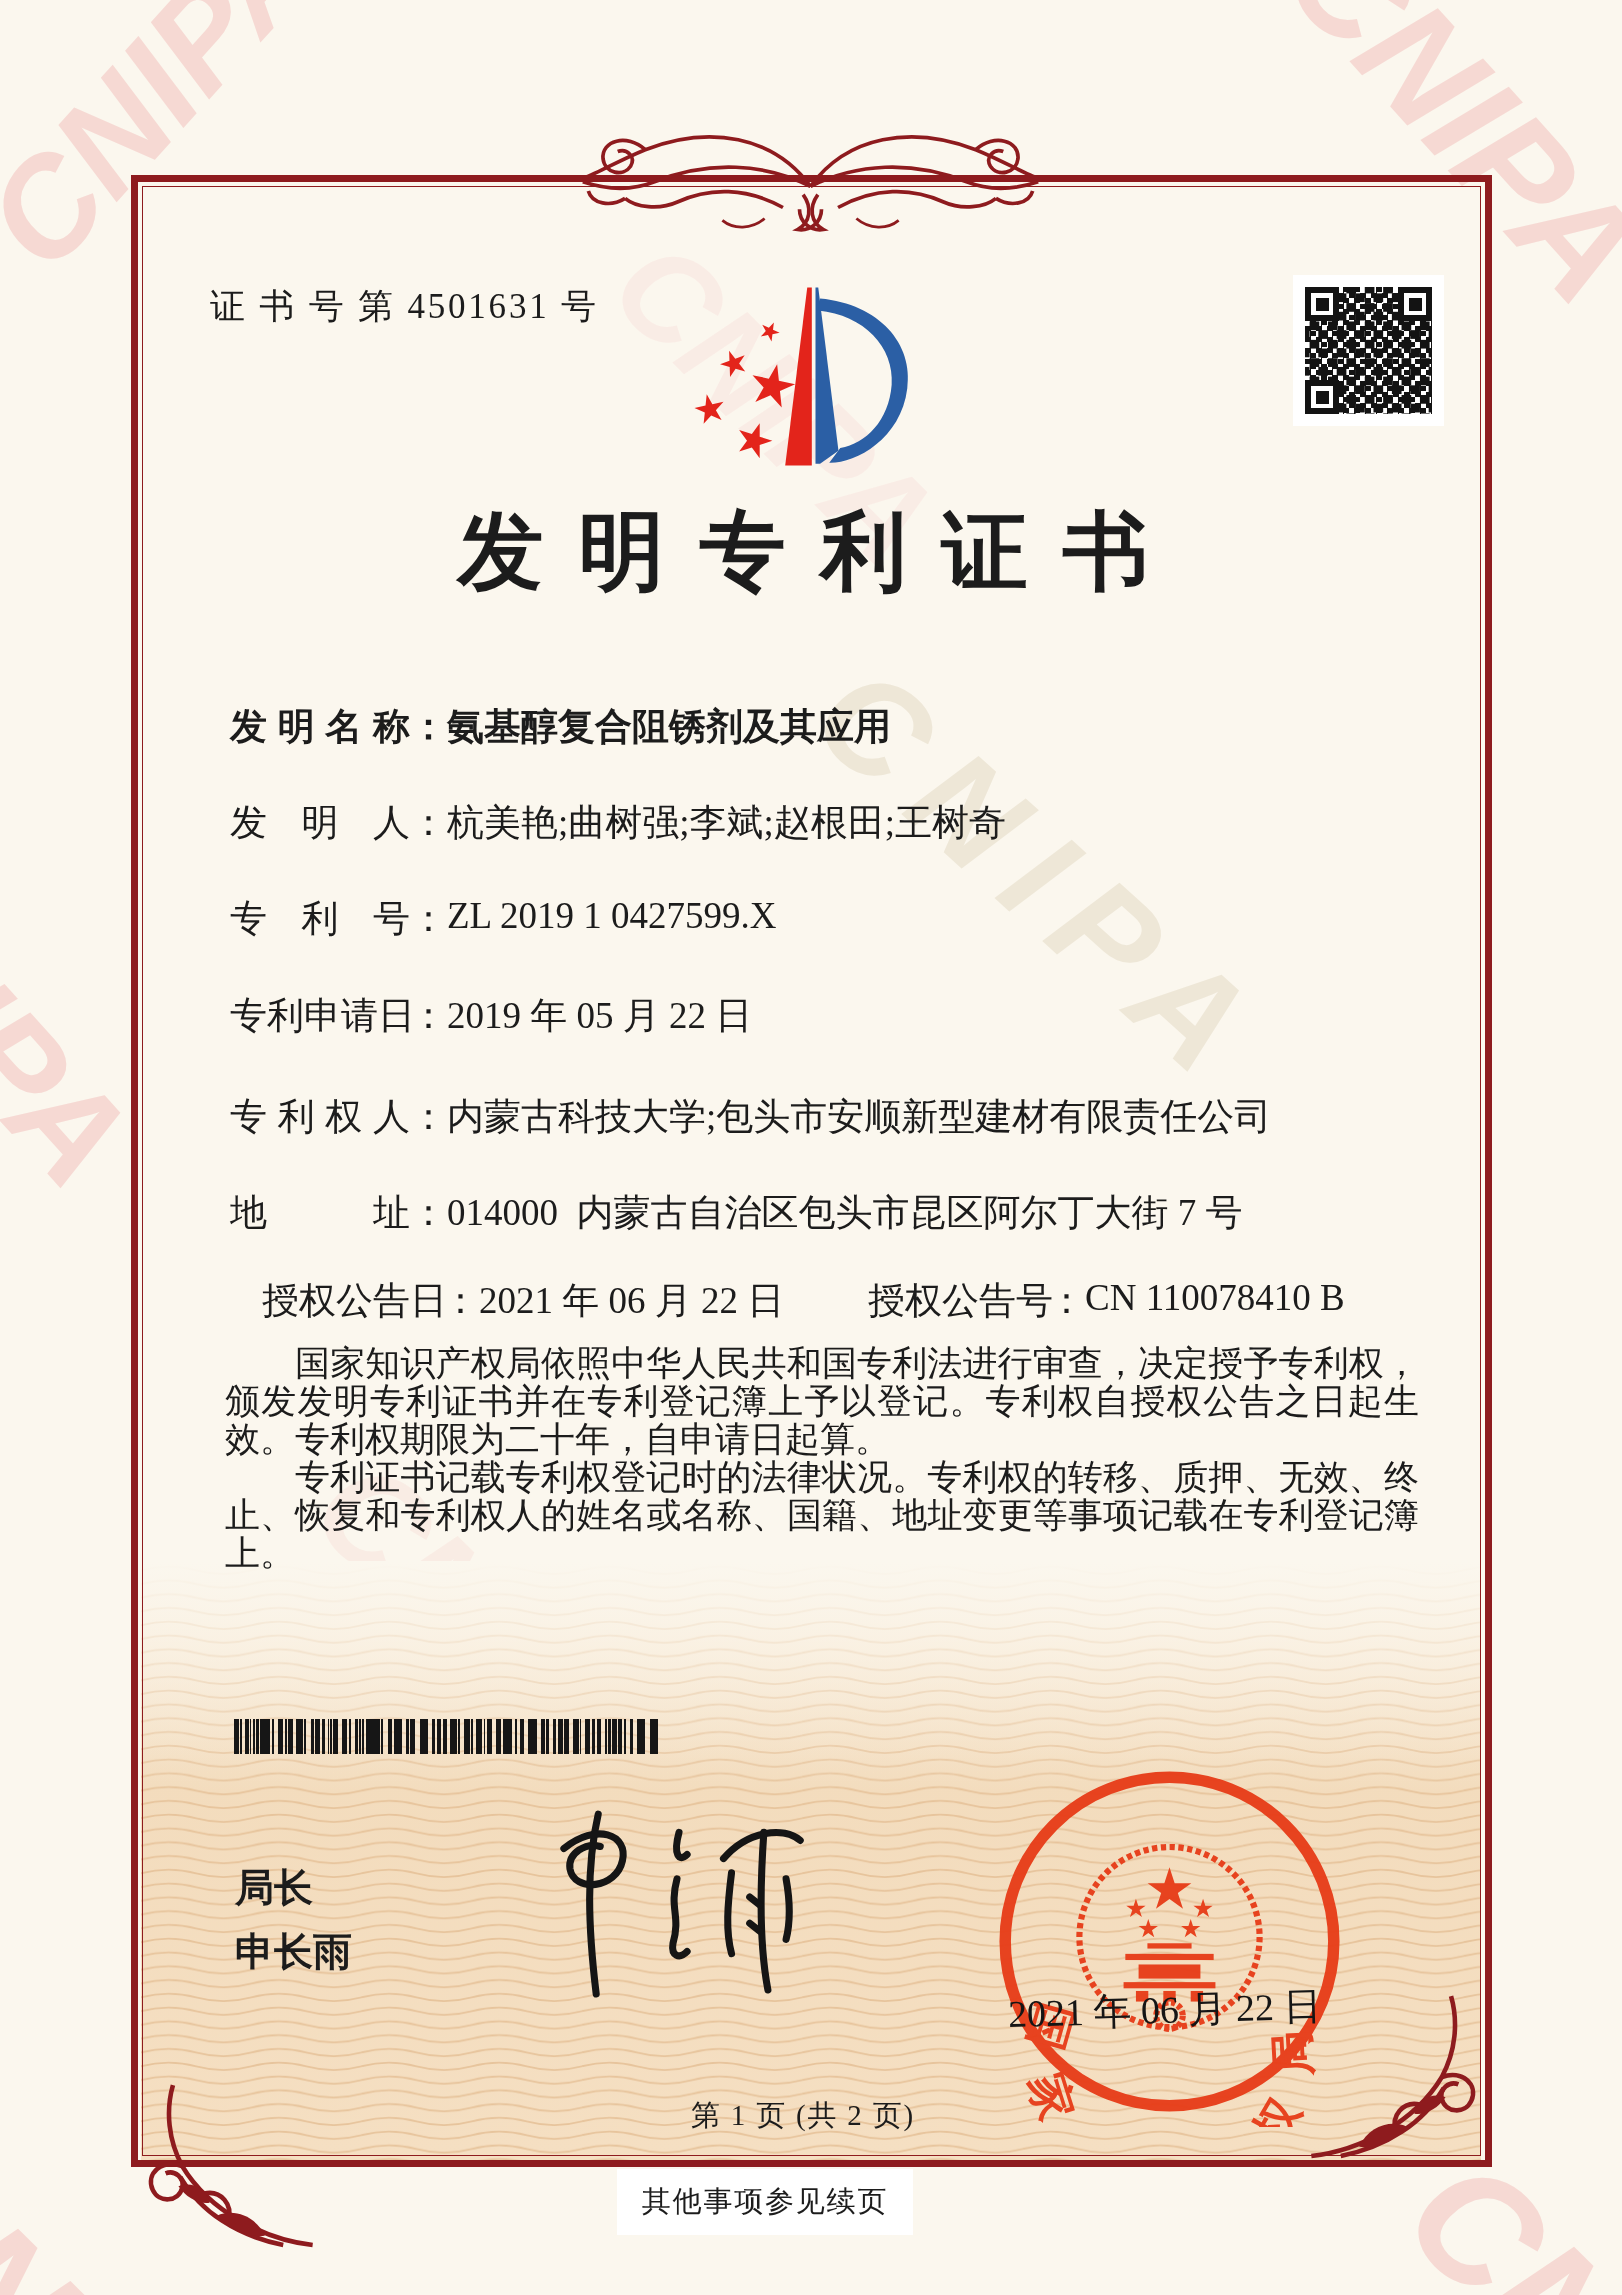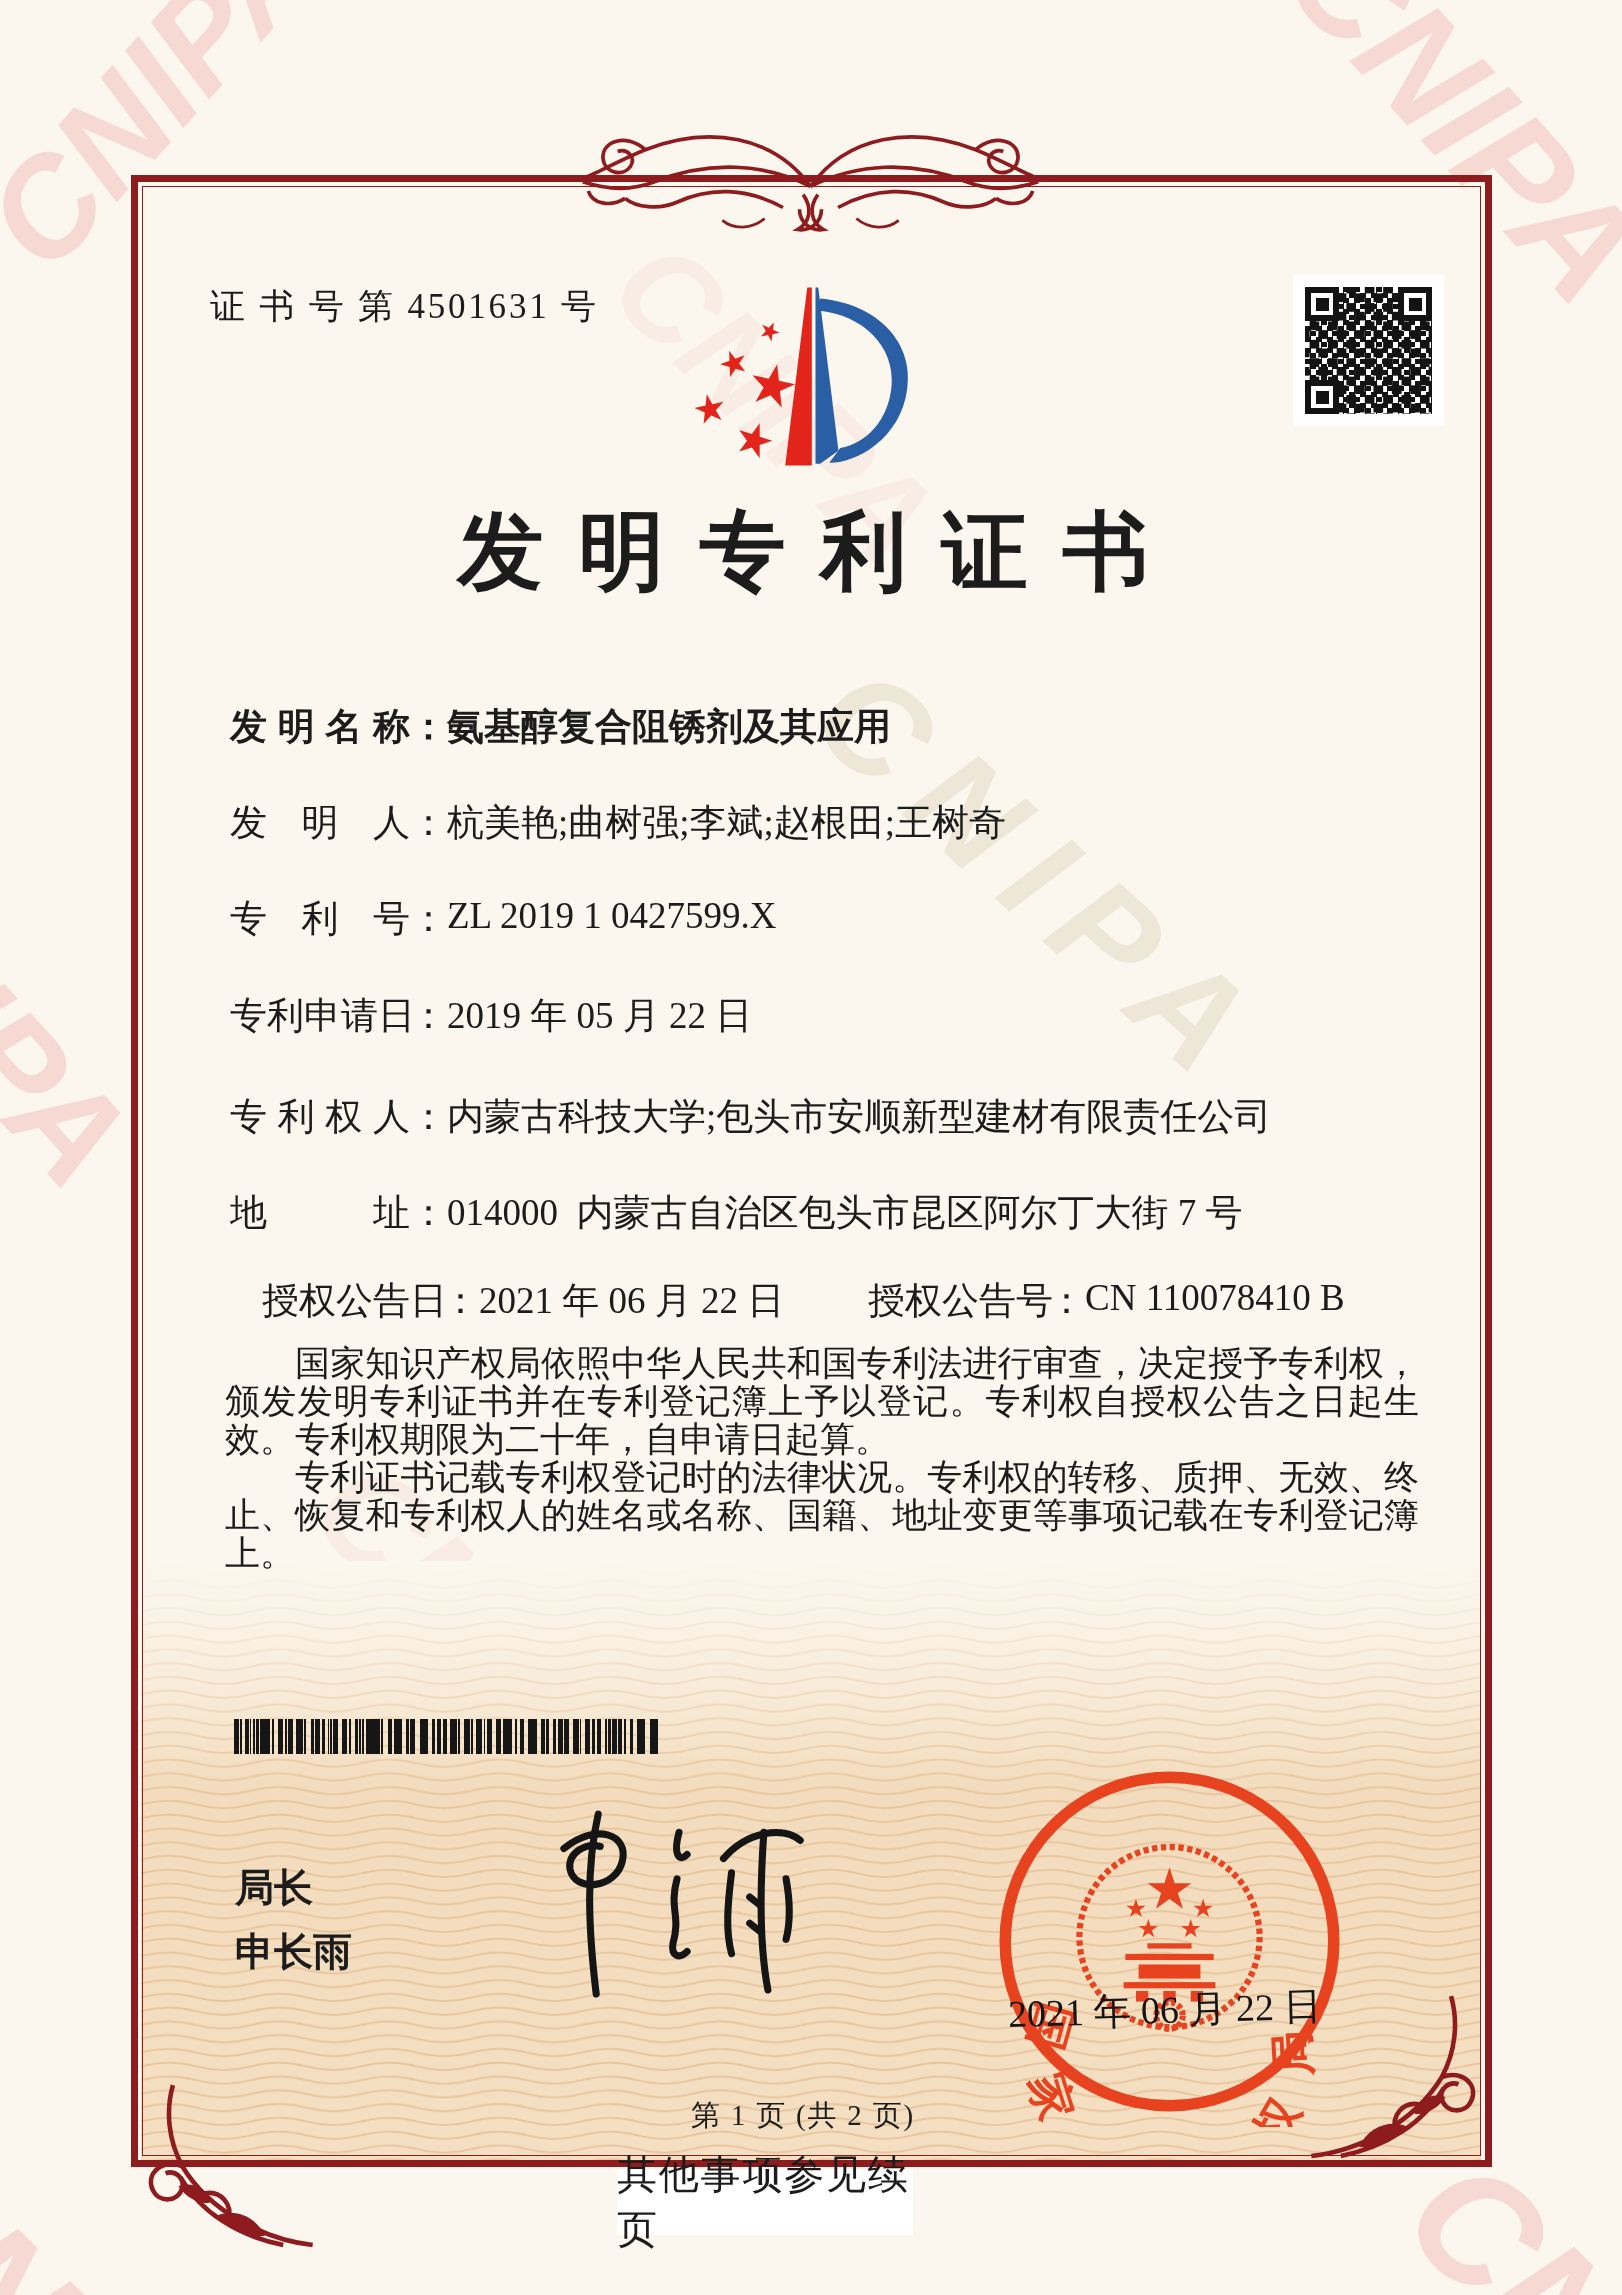--- a/index.html
+++ b/index.html
@@ -106,21 +106,21 @@
   .seal-date{
     position:absolute;left:1008px;top:1985px;width:303px;z-index:5;
     font-size:38px;color:#151515;white-space:pre;transform:rotate(-1.5deg);
   }
   
   .pageno{position:absolute;left:0;top:2096px;width:1548px;z-index:3;
     text-align:center;font-size:29px;letter-spacing:1.8px;margin-left:29px;}
   .note-box{
     position:absolute;left:617px;top:2169px;width:296px;height:66px;z-index:3;
     background:#fff;display:flex;align-items:center;justify-content:center;
-    font-size:40px;letter-spacing:1.8px;
+    font-size:29px;letter-spacing:1.8px;
   }
 </style>
 </head>
 <body>
 
 <div class="page">
 
   <span class="wm wm1">CNIPA</span>
   <span class="wm wm2">CNIPA</span>
   <span class="wm wm3">CNIPA</span>

